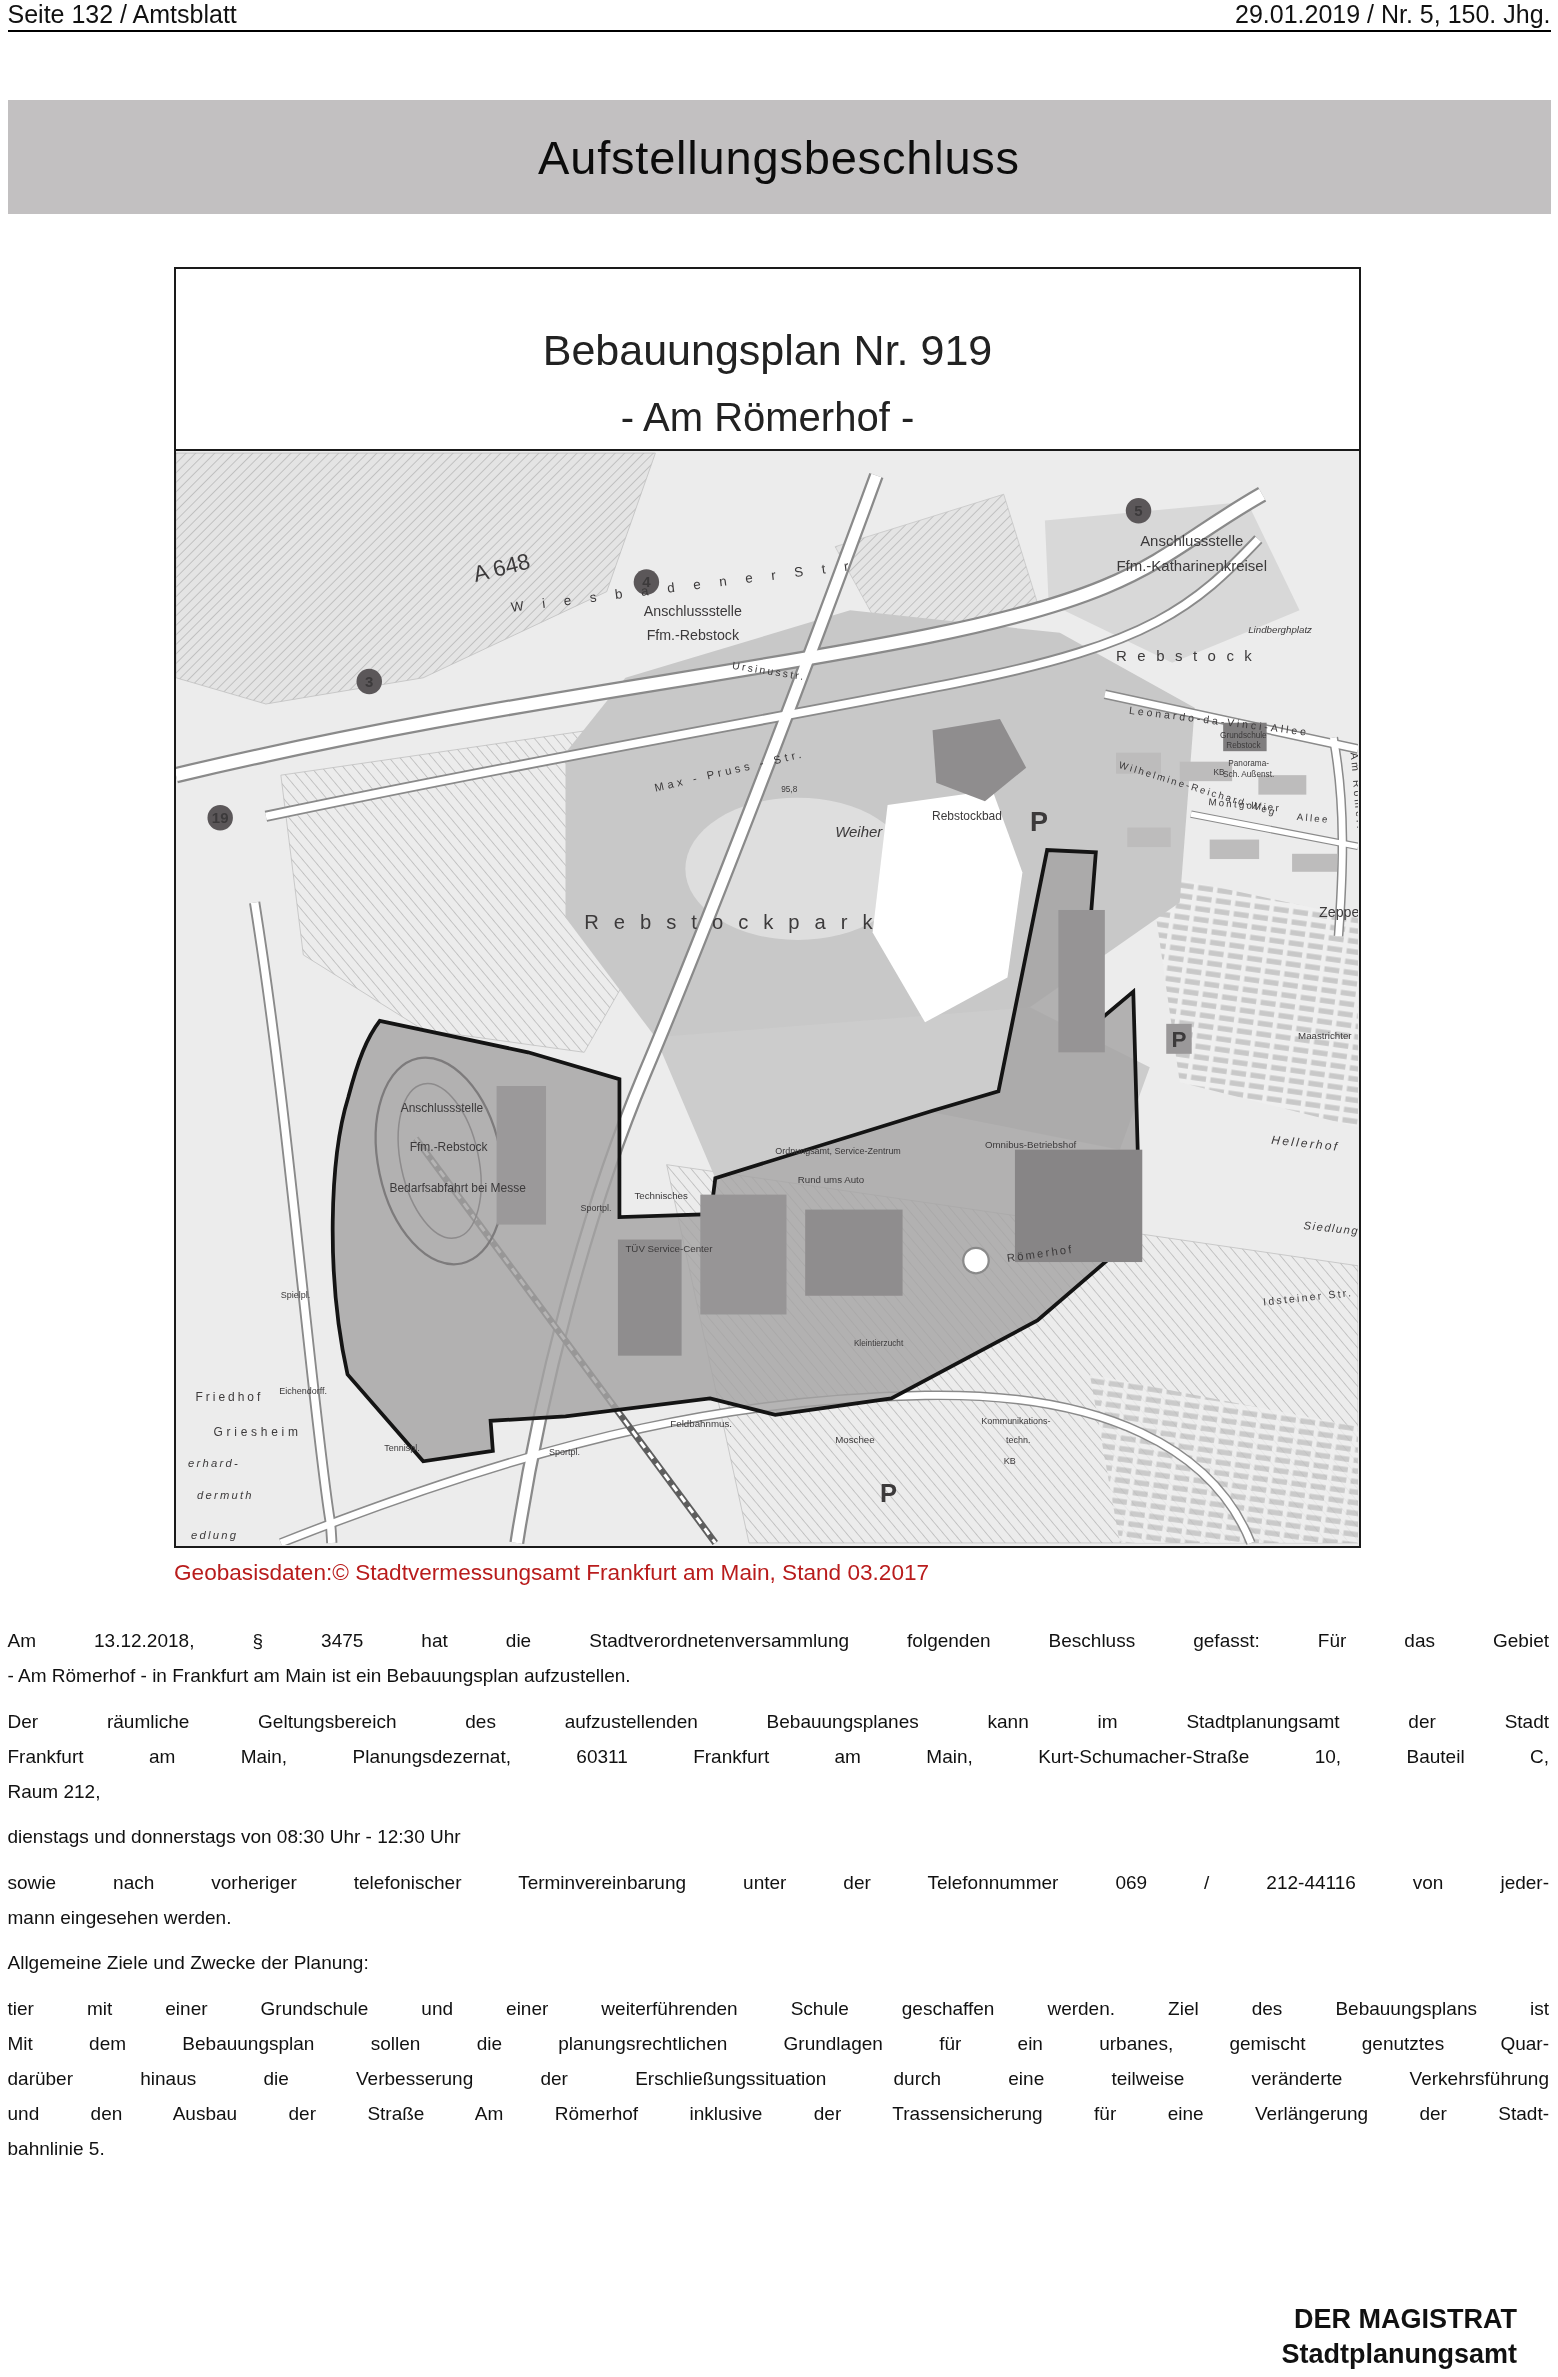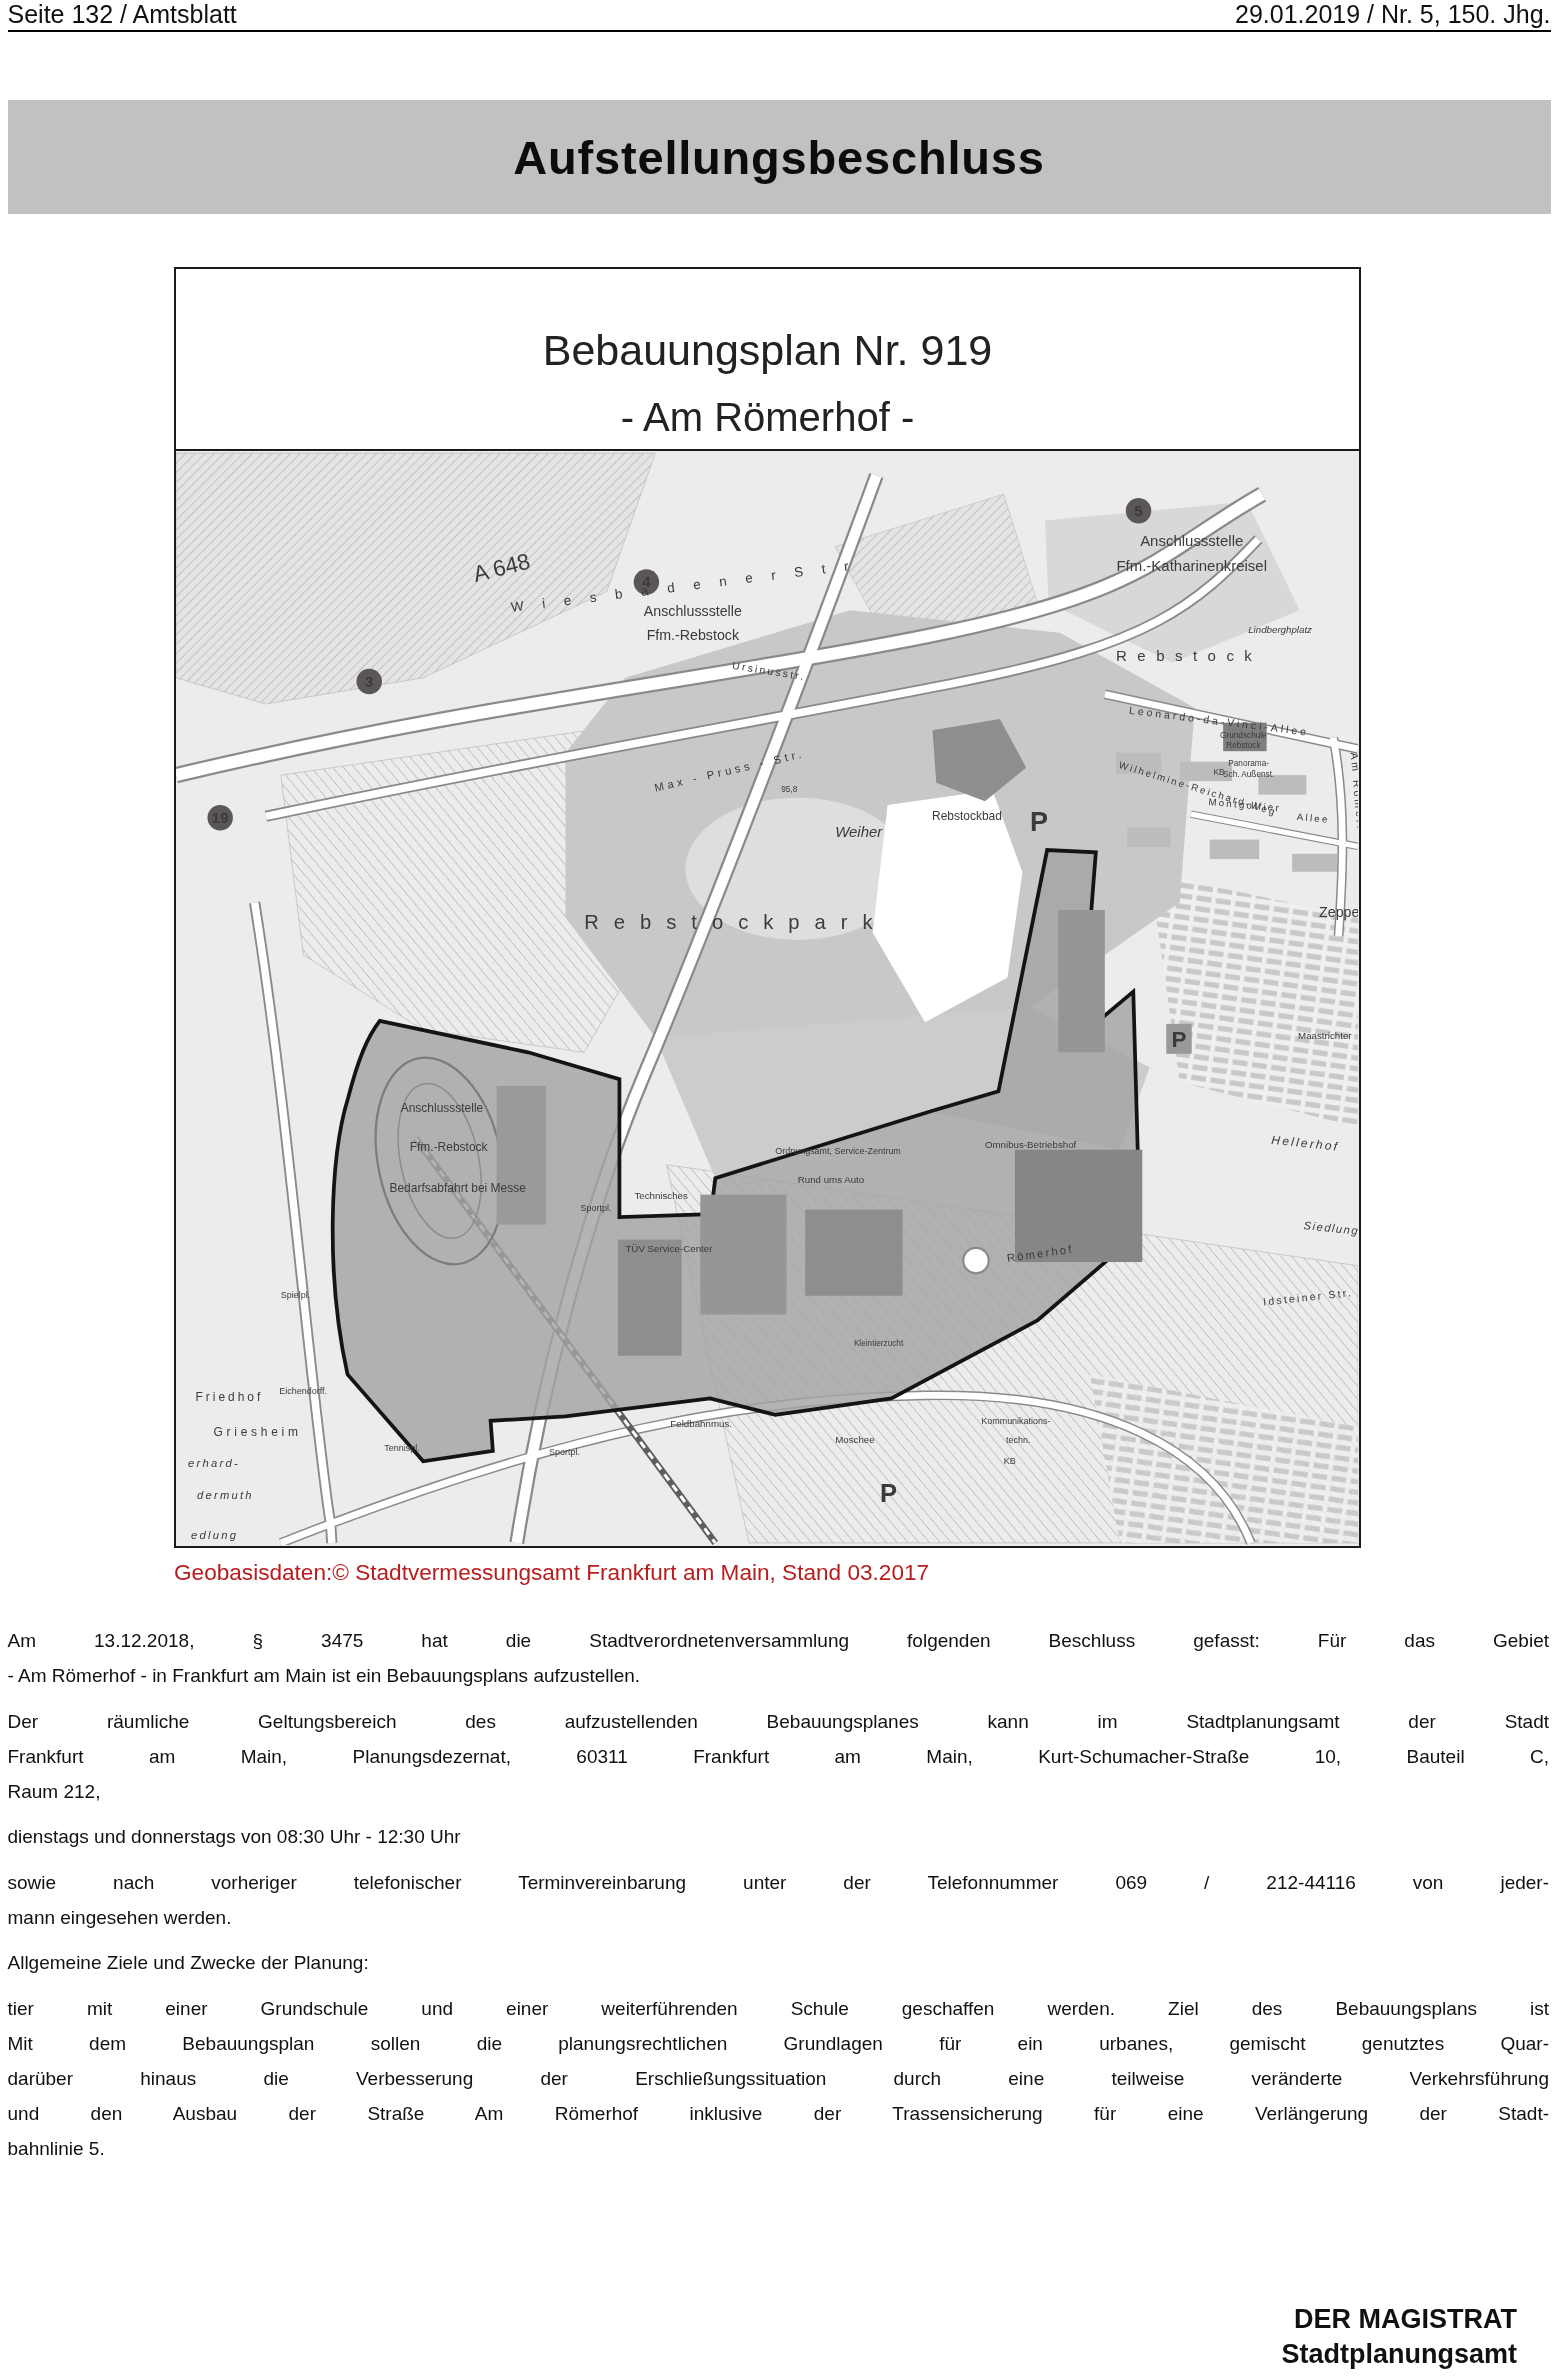--- a/index.html
+++ b/index.html
@@ -8,21 +8,21 @@
 
   
   #header{position:absolute;left:7.5px;right:7.5px;top:0;height:30px;
           border-bottom:2.3px solid #000;font-size:25px;}
   #header .hl{position:absolute;left:0;top:0;}
   #header .hr{position:absolute;right:0;top:0;}
 
   
   #banner{position:absolute;left:7.5px;right:7.5px;top:100px;height:114px;
           background:#c2c0c1;display:flex;align-items:center;justify-content:center;}
-  #banner .btitle{font-size:47px;font-weight:bold;letter-spacing:0.8px;color:#0c0c0c;}
+  #banner .btitle{font-size:47px;font-weight:normal;letter-spacing:0.8px;color:#0c0c0c;}
 
   
   #map-fig{position:absolute;left:174px;top:267px;width:1187px;}
   #map-title{box-sizing:border-box;border:2.3px solid #1a1a1a;border-bottom:none;height:182px;
              background:#fff;text-align:center;padding-top:57px;}
   #map-title .t1{font-size:43px;color:#222;}
   #map-title .t2{font-size:40px;color:#222;margin-top:19.6px;}
   #map-body{box-sizing:border-box;border:2.3px solid #1a1a1a;height:1099px;background:#ececec;
             overflow:hidden;position:relative;}
   #map-body svg{display:block;}
@@ -218,21 +218,21 @@
             <text x="498" y="1338" font-size="12" fill="#3c3a3b">Sportpl.</text>
           </g>
       </svg>
     </div>
     <div id="map-caption">Geobasisdaten:© Stadtvermessungsamt Frankfurt am Main, Stand 03.2017</div>
   </div>
 
   <div id="body-text">
       <div class="para">
         <div class="jline">Am 13.12.2018, § 3475 hat die Stadtverordnetenversammlung folgenden Beschluss gefasst: Für das Gebiet</div>
-        <div class="jline final">- Am Römerhof - in Frankfurt am Main ist ein Bebauungsplans aufzustellen.</div>
+        <div class="jline final">- Am Römerhof - in Frankfurt am Main ist ein Bebauungsplan aufzustellen.</div>
       </div>
       <div class="para">
         <div class="jline">Der räumliche Geltungsbereich des aufzustellenden Bebauungsplanes kann im Stadtplanungsamt der Stadt</div>
         <div class="jline">Frankfurt am Main, Planungsdezernat, 60311 Frankfurt am Main, Kurt-Schumacher-Straße 10, Bauteil C,</div>
         <div class="jline final">Raum 212,</div>
       </div>
       <div class="para">
         <div class="jline final">dienstags und donnerstags von 08:30 Uhr - 12:30 Uhr</div>
       </div>
       <div class="para">

